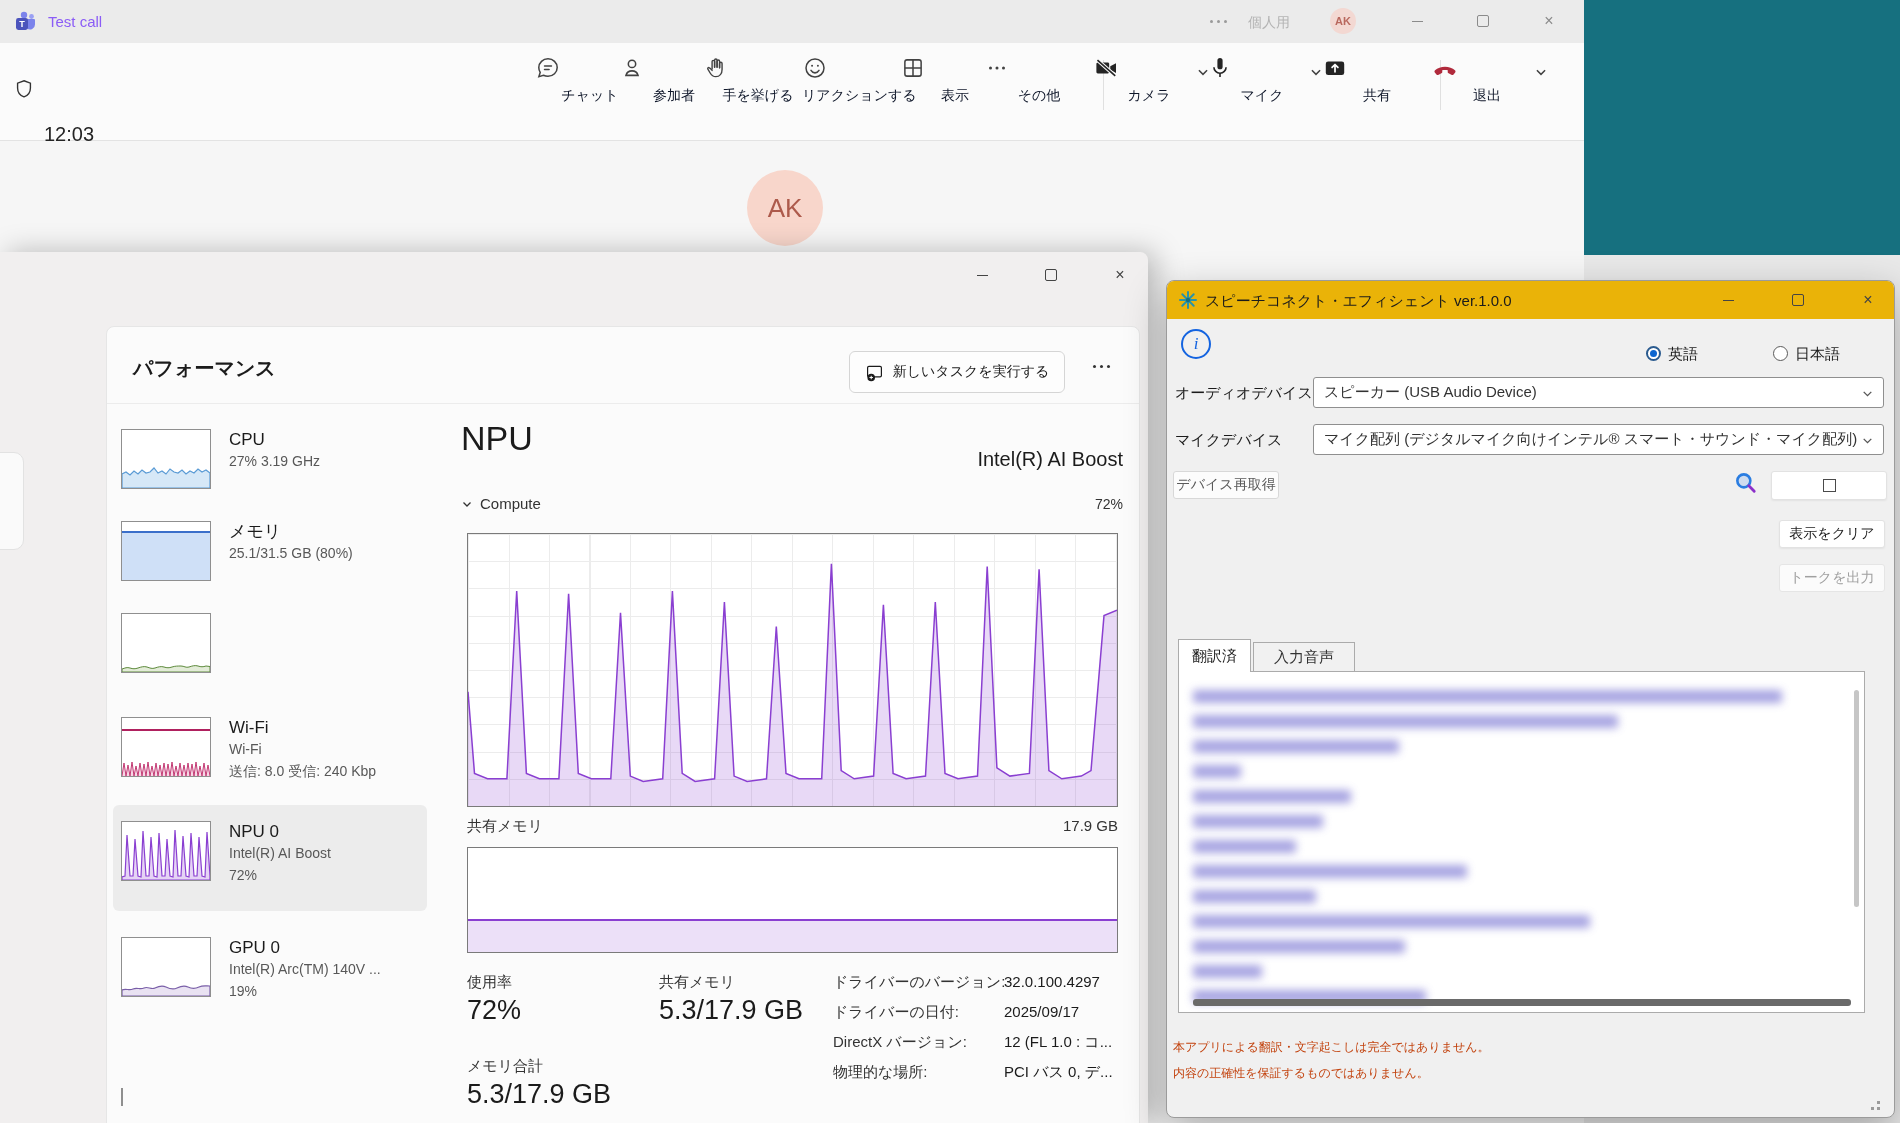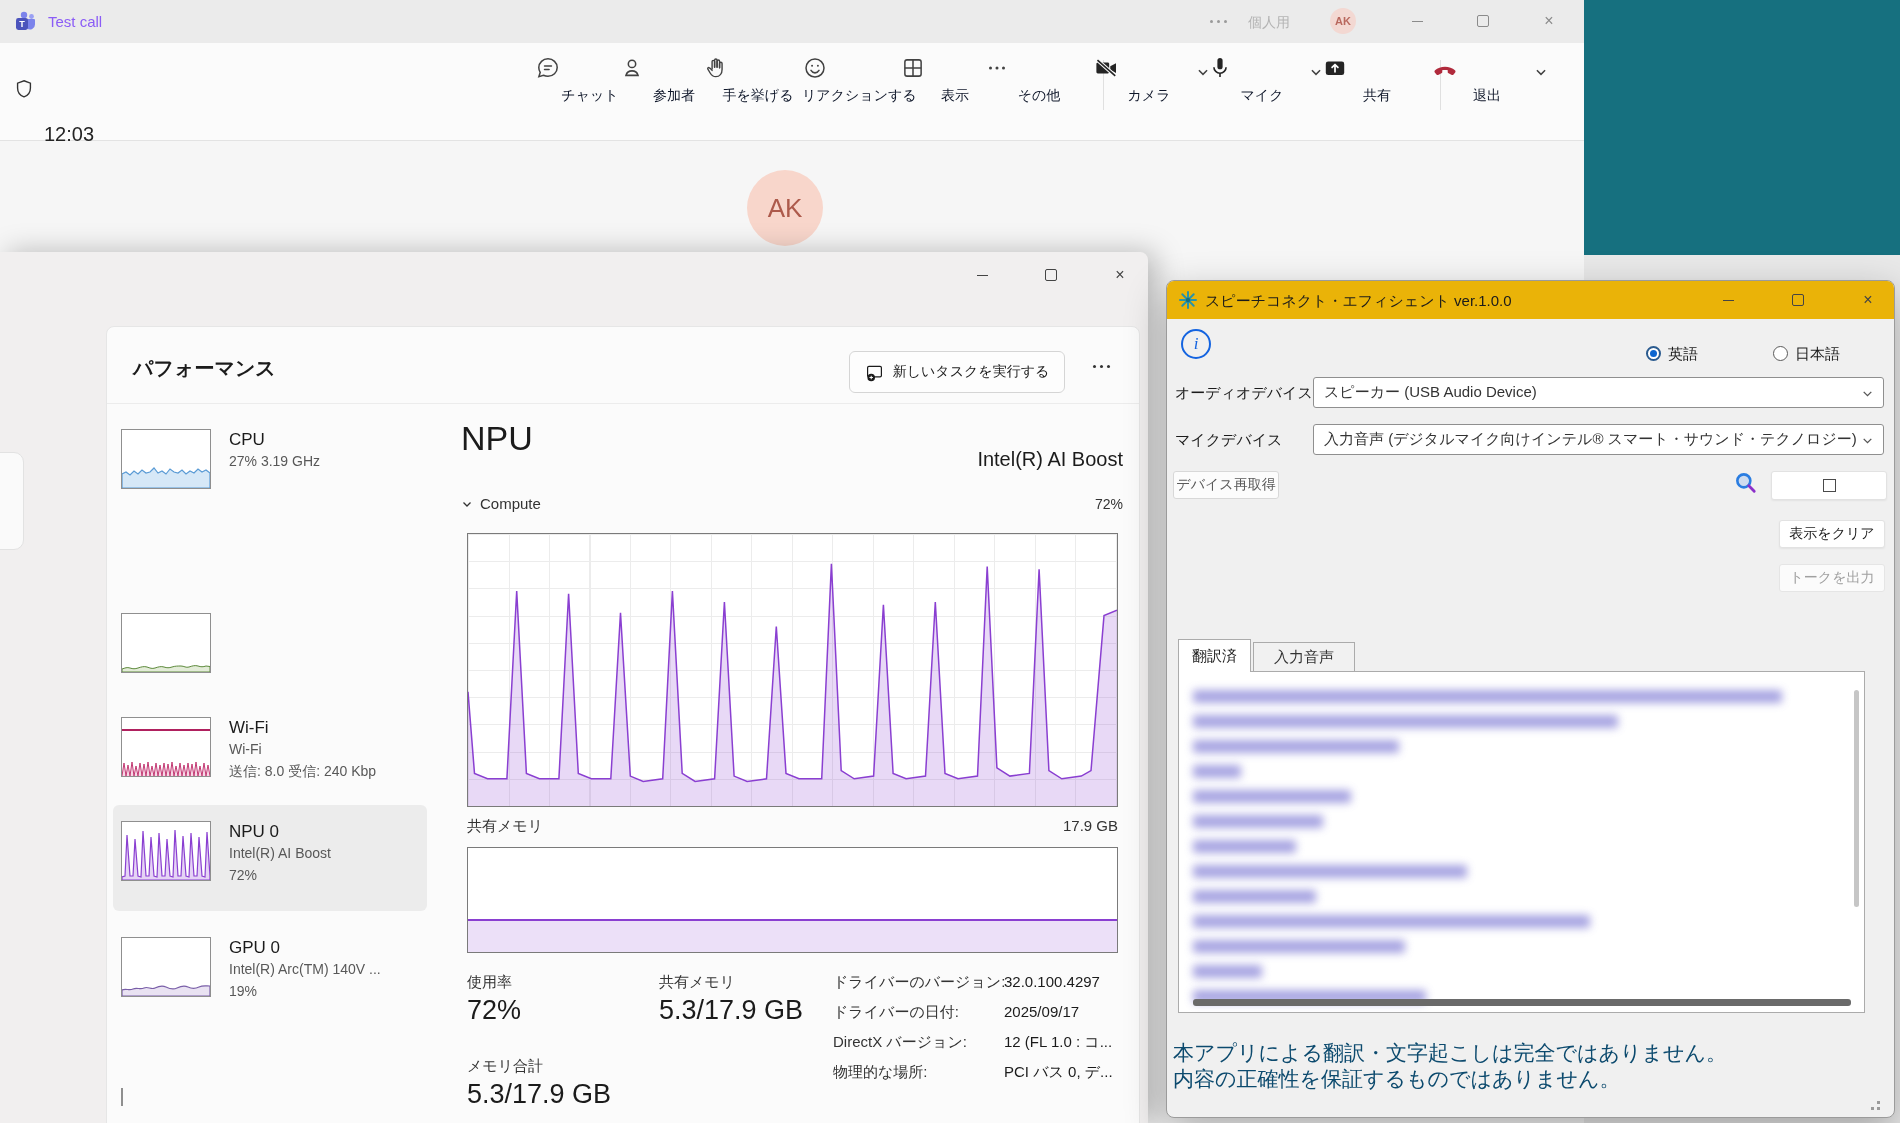--- a/index.html
+++ b/index.html
@@ -86,21 +86,21 @@
   .sc-btn{display:flex;align-items:center;justify-content:center;font-size:14px;border-radius:3px;box-sizing:border-box;}
   .btn-gray{background:#fcfcfc;border:1px solid #d8d8d8;color:#5a5a5a;}
   .btn-white{background:#fff;border:1px solid #e2e2e2;color:#1b1b1b;box-shadow:0 1px 2px rgba(0,0,0,.06);}
   .btn-disabled{background:#fbfbfb;border:1px solid #e5e5e5;color:#a0a0a0;}
   .sqr{width:11px;height:11px;border:1.5px solid #4a4a4a;}
   .tab{display:flex;align-items:center;justify-content:center;font-size:15px;box-sizing:border-box;}
   .tab-on{background:#fff;border:1px solid #ababab;border-bottom:none;z-index:2;}
   .tab-off{background:#f1f1f1;border:1px solid #ababab;color:#333;}
   .sc-content{background:#fff;border:1px solid #ababab;box-sizing:border-box;overflow:hidden;}
   .blurline{height:13px;margin:12px 0 12px 14px;background:#8a86d8;filter:blur(4px);border-radius:3px;opacity:.75;}
-  .sc-note{font-size:21px;color:#0c4a6e;white-space:nowrap;}
+  .sc-note{font-size:12px;color:#c2410c;white-space:nowrap;}
   .vscroll{width:5px;background:#c6c6c6;border-radius:3px;}
   .hscroll{height:7px;background:#6a6a6a;border-radius:3px;}
   .grip i{position:absolute;width:3px;height:3px;background:#9a9a9a;}
   .info-circle{width:26px;height:26px;border-radius:50%;border:2px solid #1464e0;color:#1464e0;
     display:flex;align-items:center;justify-content:center;font-family:"Liberation Serif","DejaVu Serif",serif;
     font-style:italic;font-size:17px;}
 </style>
 </head>
 <body>
 
@@ -317,20 +317,32 @@
         <svg width="88" height="58" viewBox="0 0 88 58">
             <polygon points="0,58 0,44 4,42 8,45 12,41 16,44 20,40 24,43 28,42 32,38 36,43 40,41 44,44 48,39 52,42 56,43 60,40 64,44 68,41 72,43 76,39 80,42 84,40 88,43 88,58" fill="#d6e8f7" stroke="#5a9bd5" stroke-width="1.2"></polygon>
           </svg>
       </span>
       <div>
         <div class="sb-name">CPU</div>
         <div class="sb-sub">27% 3.19 GHz</div>
       </div>
     </div>
 
+    <div class="abs sb-row" style="top:194px;">
+      <span class="thumb">
+        <svg width="88" height="58" viewBox="0 0 88 58">
+            <rect x="0" y="10" width="88" height="48" fill="#cfe0f7"></rect>
+            <line x1="0" y1="10" x2="88" y2="10" stroke="#3b6fca" stroke-width="1.8"></line>
+          </svg>
+      </span>
+      <div>
+        <div class="sb-name">メモリ</div>
+        <div class="sb-sub">25.1/31.5 GB (80%)</div>
+      </div>
+    </div>
 
     <div class="abs sb-row" style="top:286px;">
       <span class="thumb">
         <svg width="88" height="58" viewBox="0 0 88 58">
             <path d="M0 55c3-1 5-2 8-1s5 1 8 0 6-2 9-1 5 2 8 1 6-2 9-1 5 1 8 0 6-1 9-1 5 2 8 1 6-2 9-1 5 1 8 0l4 .5V58H0z" fill="#e3ecd8" stroke="#5d8a3c" stroke-width="1"></path>
           </svg>
       </span>
     </div>
 
     <div class="abs sb-row" style="top:390px;">
@@ -459,21 +471,21 @@
     <span>スピーカー (USB Audio Device)</span>
     <span class="ddchev">
       <svg width="13" height="13" viewBox="0 0 12 12">
           <path d="M2.5 4.5L6 8l3.5-3.5" stroke="#555" fill="none" stroke-width="1.2"></path>
         </svg>
     </span>
   </div>
 
   <span class="abs sc-label" style="left:8px;top:150px;">マイクデバイス</span>
   <div class="abs dd" style="left:146px;top:143px;width:571px;height:31px;">
-    <span>入力音声 (デジタルマイク向けインテル® スマート・サウンド・テクノロジー)</span>
+    <span>マイク配列 (デジタルマイク向けインテル® スマート・サウンド・マイク配列)</span>
     <span class="ddchev">
       <svg width="13" height="13" viewBox="0 0 12 12">
           <path d="M2.5 4.5L6 8l3.5-3.5" stroke="#555" fill="none" stroke-width="1.2"></path>
         </svg>
     </span>
   </div>
 
   <div class="abs sc-btn btn-gray" style="left:6px;top:190px;width:106px;height:28px;">デバイス再取得</div>
 
   <span class="abs" style="left:566px;top:189px;">

